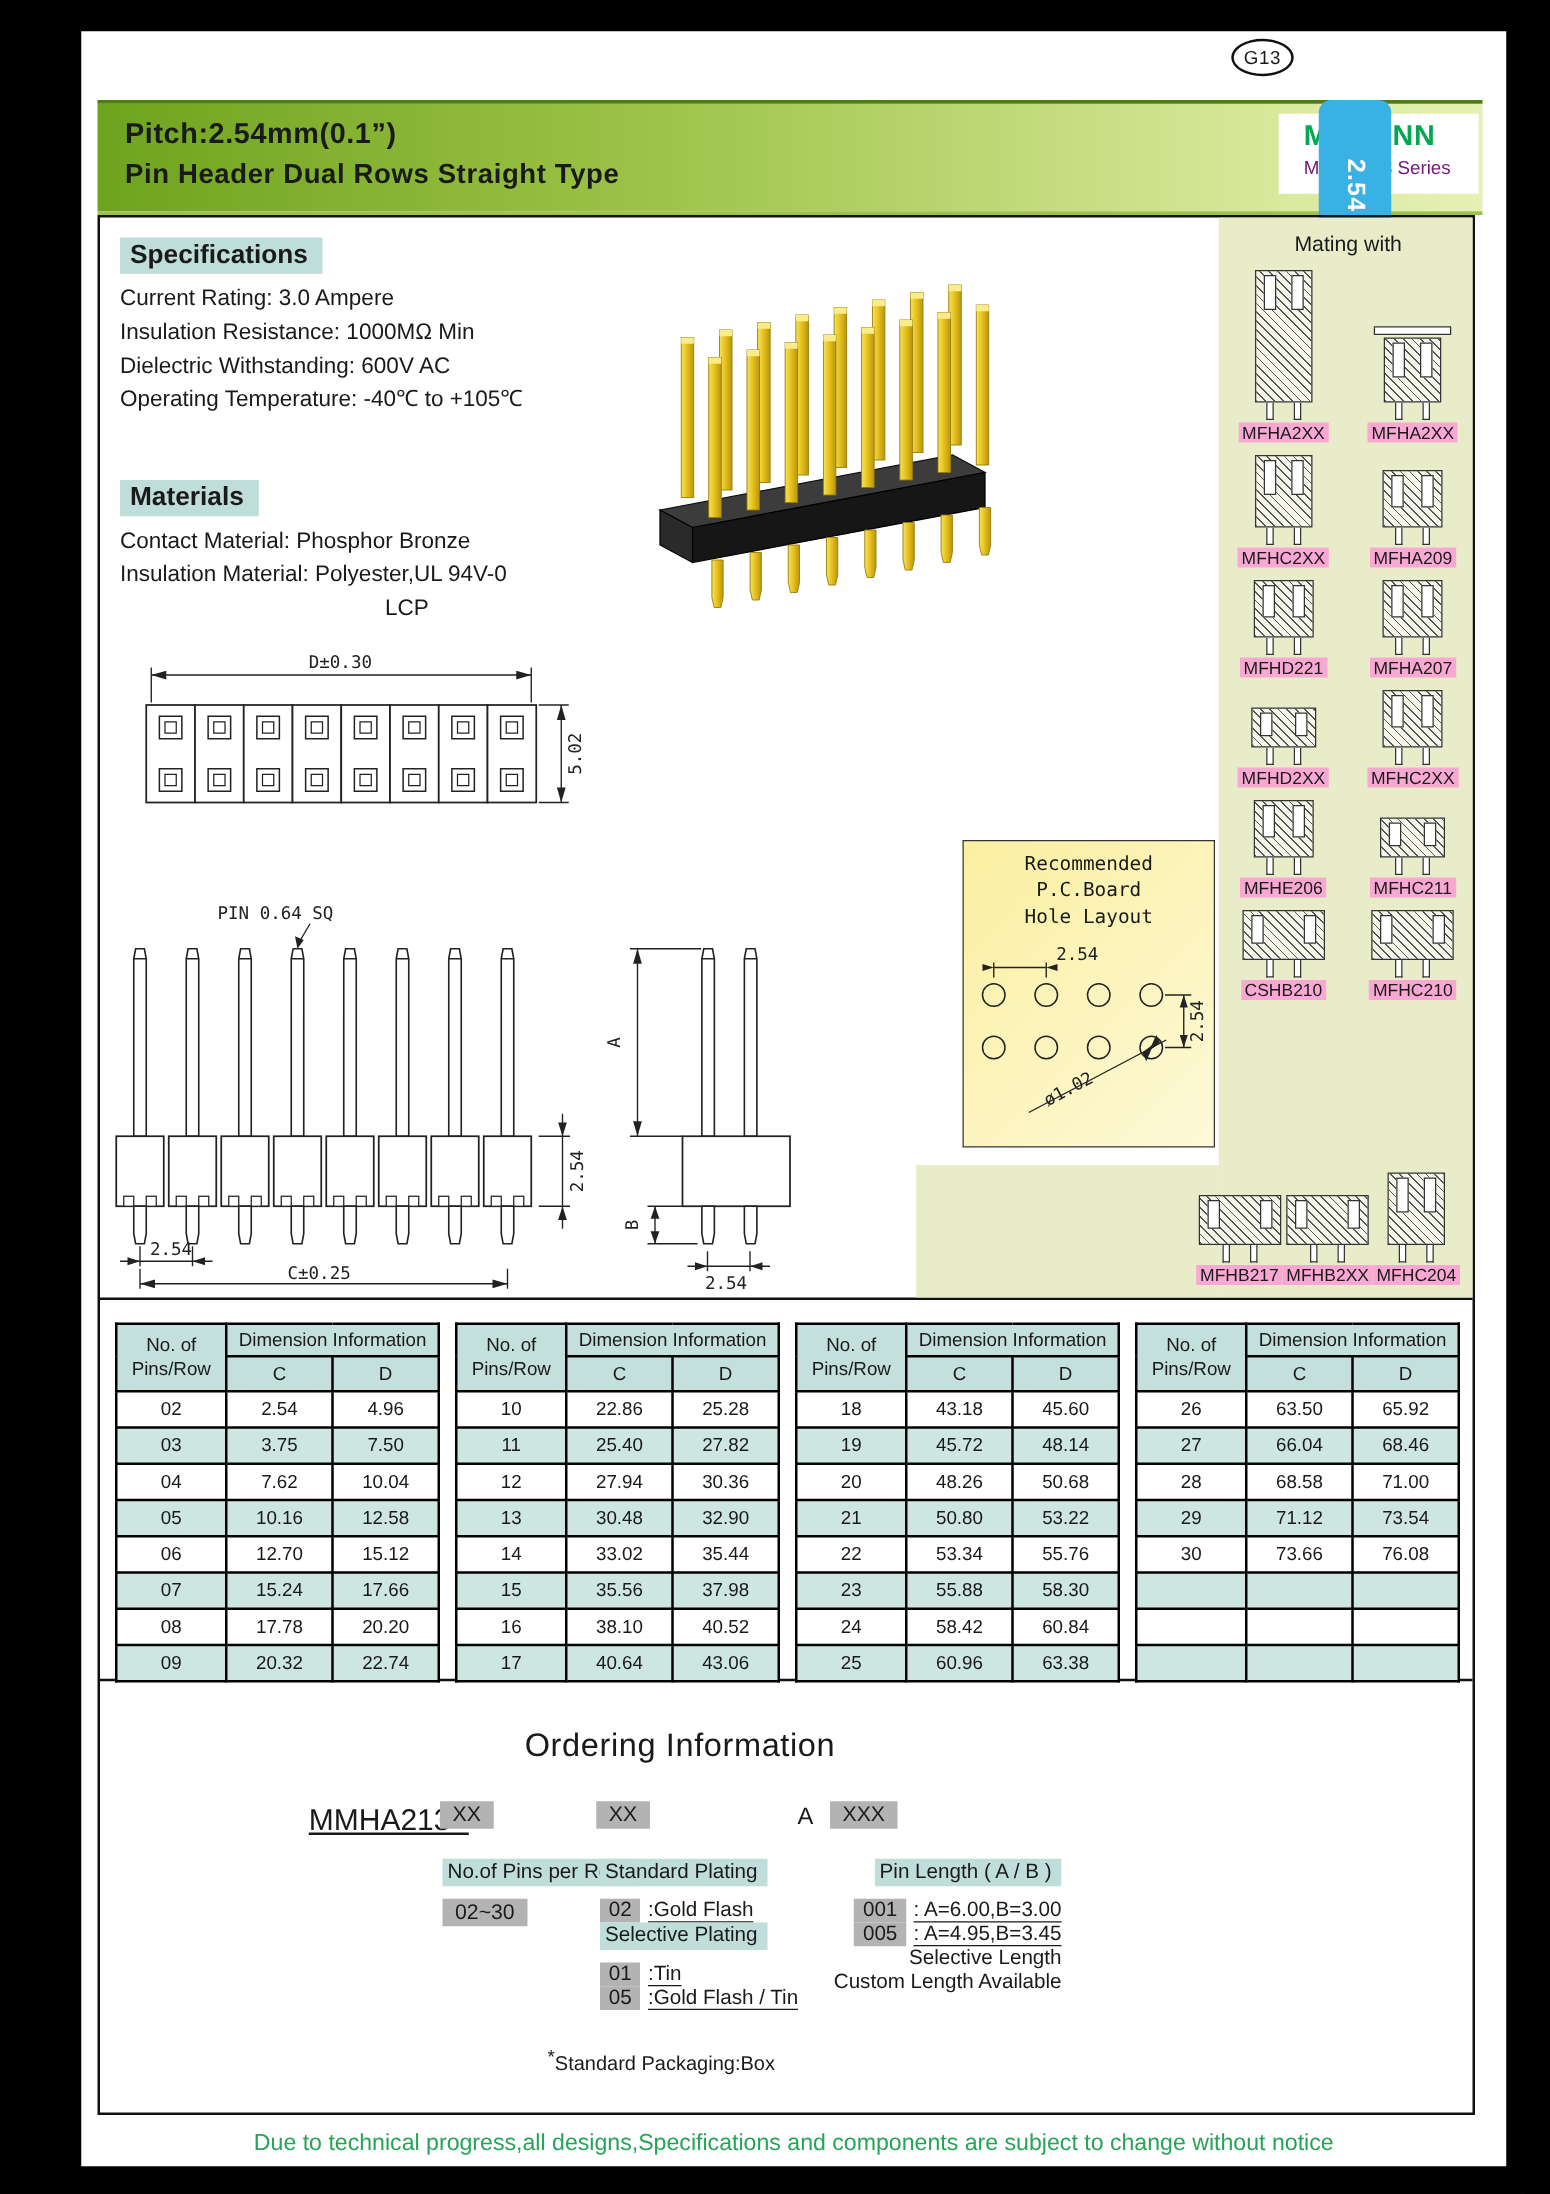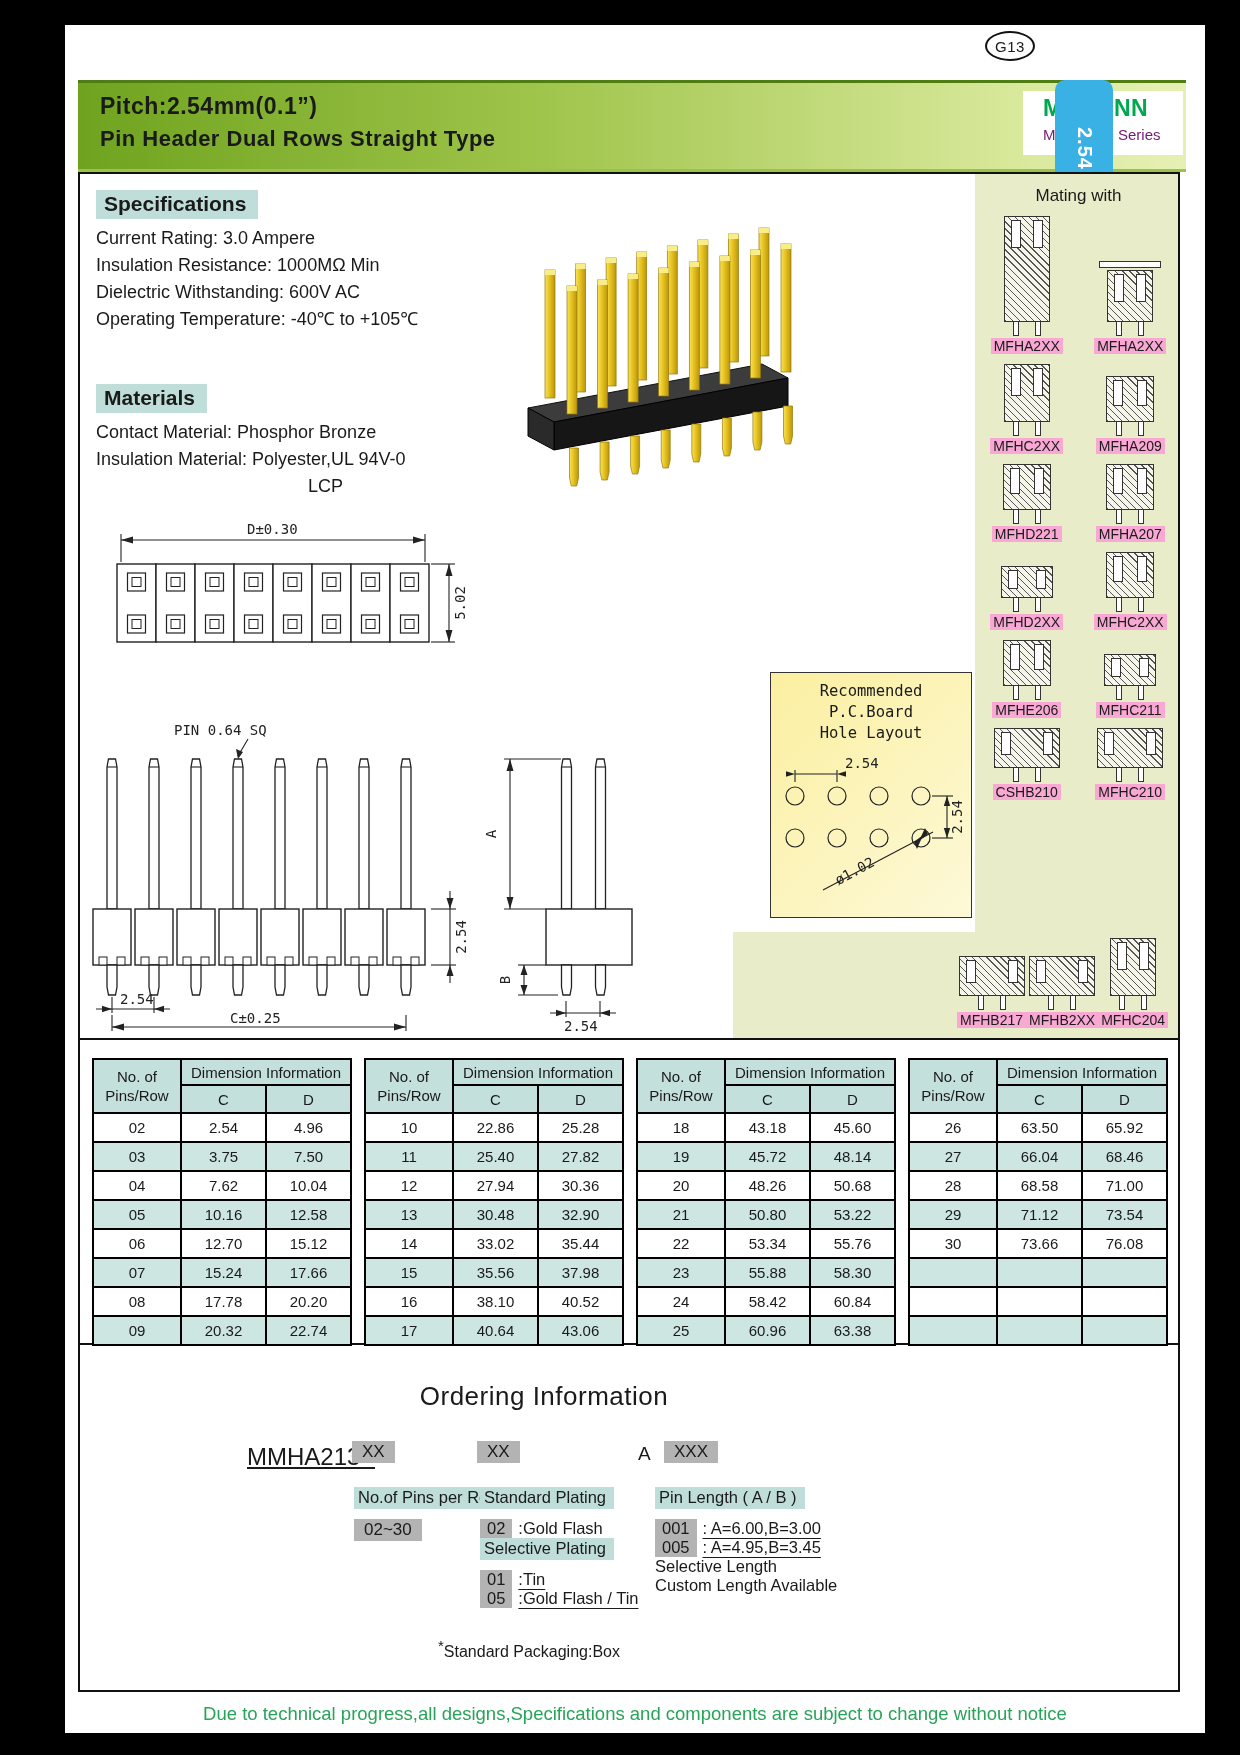--- a/index.html
+++ b/index.html
@@ -94,21 +94,21 @@
   .ord-prefix{position:absolute;left:167px;top:98px;font-size:24px;text-decoration:underline;}
   .gbox{display:inline-block;background:#b3b3b3;padding:1px 10px;font-size:17px;}
   .ord-b1{position:absolute;left:272px;top:96px;}
   .ord-b2{position:absolute;left:397px;top:96px;}
   .ord-A{position:absolute;left:558px;top:98px;font-size:19px;}
   .ord-b3{position:absolute;left:584px;top:96px;}
   .ord-col{position:absolute;font-size:16.5px;}
   .ord-col>div{height:32px;}
   .ord-c1{left:274px;top:142px;}
   .ord-c2{left:400px;top:142px;}
-  .ord-c3{left:575px;top:142px;}
+  .ord-c3{left:587px;top:142px;text-align:right;}
   .thl{display:inline-block;background:#bfdeda;padding:1px 8px 2px 4px;}
   .code-box{display:inline-block;background:#b3b3b3;padding:0 7px;margin-right:6px;}
   .u{text-decoration:underline;text-underline-offset:4px;}
   .foot-note{position:absolute;left:358px;top:292px;font-size:16px;}
   .foot-note sup{font-size:15px;}
 
   .footer{position:absolute;left:0;bottom:8px;width:100%;text-align:center;
           color:#27a457;font-size:18.5px;}
 </style>
 </head>

